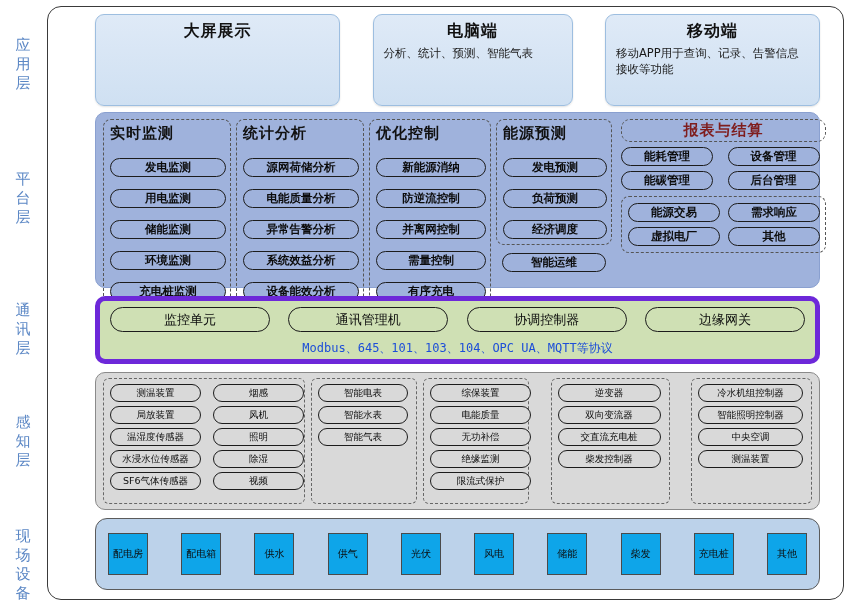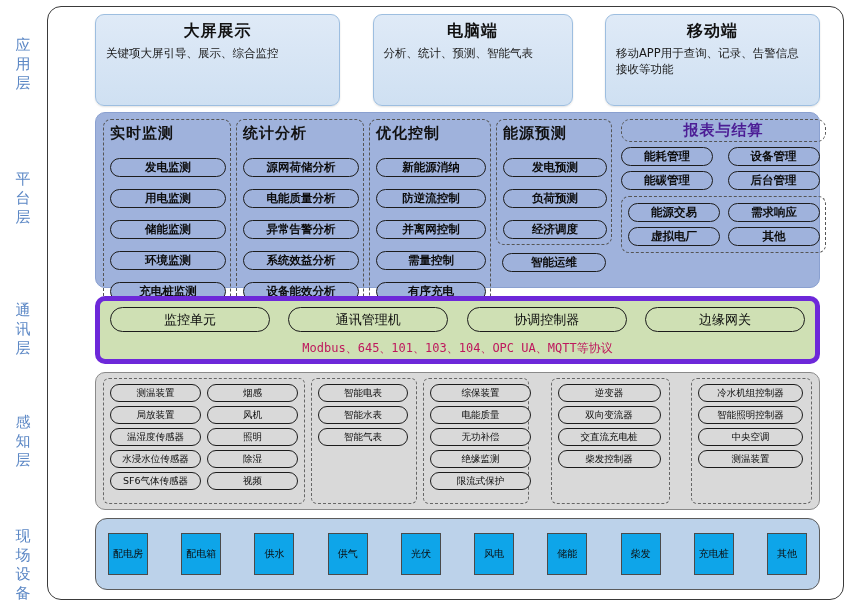--- a/index.html
+++ b/index.html
@@ -71,51 +71,51 @@
   }
   .pcol1 .pill, .pcol2 .pill { width:116px; }
   .pcol3 .pill { width:110px; }
   .pcol4 .pill { width:104px; }
   .pcol1 { width:128px; } .pcol2 { width:128px; }
   .pcol3 { width:122px; } .pcol4 { width:116px; }
   .pcol5 { width:205px; margin-left:4px; }
 
   .rep-title-box {
     border:1px dashed #555; border-radius:9px;
-    text-align:center; font-size:15px; font-weight:bold; color:#4c1d95;
+    text-align:center; font-size:15px; font-weight:bold; color:#7f1d1d;
     letter-spacing:1px; height:23px; line-height:21px; margin-bottom:5px;
   }
   .grid2 { display:grid; grid-template-columns:1fr 1fr; gap:5px 8px; }
   .pcol5 .pill { width:92px; }
   .rep-sub { border:1px dashed #555; border-radius:8px; padding:6px 6px; margin-top:6px; }
 
   .standalone-wrap { margin-top:8px; display:flex; justify-content:center; }
 
   
   .comm {
     position:absolute; left:95px; top:296px; width:725px; height:68px;
     background:#cfe0b4; border:5px solid #6d28d9; border-radius:10px;
     padding:6px 10px;
   }
   .comm-row { display:flex; justify-content:space-between; align-items:center; }
   .comm-pill {
     border:1.3px solid #1c1c1c; border-radius:13px; background:#cfe0b4;
     width:160px; height:25px; line-height:23px; text-align:center;
     font-size:13px; color:#0c0c0c;
   }
-  .comm-proto { text-align:center; font-size:12px; color:#be185d; margin-top:8px;
+  .comm-proto { text-align:center; font-size:12px; color:#1d4ed8; margin-top:8px;
                 font-family:"DejaVu Sans Mono","Liberation Mono",monospace; }
 
   
   .percept {
     position:absolute; left:95px; top:372px; width:725px; height:138px;
     background:#d9d9d9; border:1px solid #8a8a8a; border-radius:10px;
     display:flex; padding:5px 7px; gap:6px; align-items:stretch;
   }
-  .sgroup { border:1px dashed #666; border-radius:6px; padding:5px 6px; display:flex; gap:6px; }
+  .sgroup { border:1px dashed #666; border-radius:6px; padding:5px 6px; display:flex; gap:12px; }
   .scol { display:flex; flex-direction:column; gap:4px; }
   .spill {
     border:1.2px solid #1c1c1c; border-radius:10px; background:#d9d9d9;
     font-size:9.5px; color:#0c0c0c; text-align:center;
     height:18px; line-height:16px; white-space:nowrap;
   }
   .g1 { width:202px; } .g1 .spill { width:91px; }
   .g2 { width:106px; } .g2 .spill { width:90px; }
   .g3 { width:106px; } .g3 .spill { width:101px; }
   .g4 { width:119px; } .g4 .spill { width:103px; }
@@ -174,21 +174,20 @@
       <span>现</span>
       <span>场</span>
       <span>设</span>
       <span>备</span>
     </span>
 </div>
 
 <div class="app-row">
   <div class="app-card c1">
     <div class="app-title">大屏展示</div>
-    <div class="app-desc">关键项大屏引导、展示、综合监控</div>
   </div>
   <div class="app-card c2">
     <div class="app-title">电脑端</div>
     <div class="app-desc">分析、统计、预测、智能气表</div>
   </div>
   <div class="app-card c3">
     <div class="app-title">移动端</div>
     <div class="app-desc">移动APP用于查询、记录、告警信息接收等功能</div>
   </div>
 </div>

